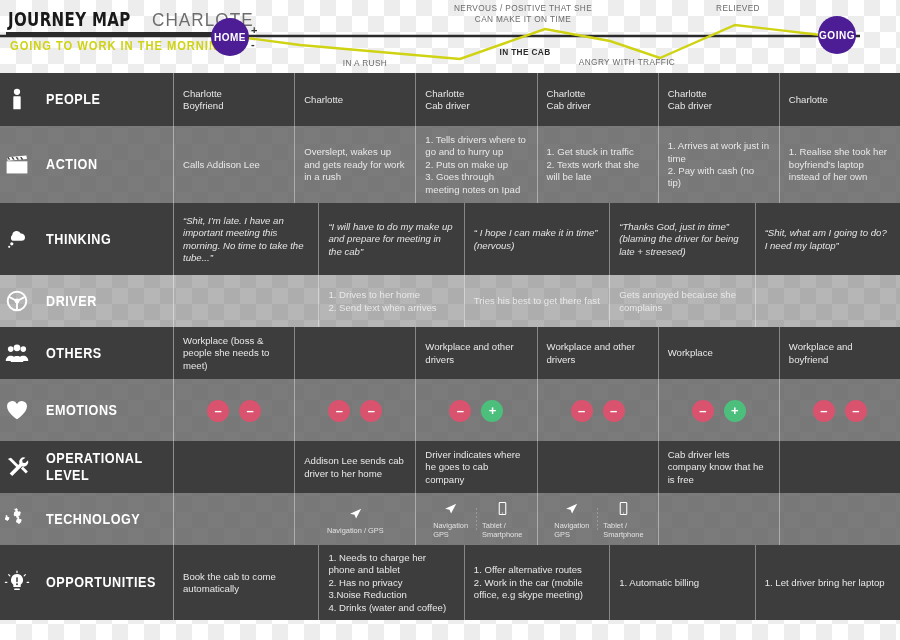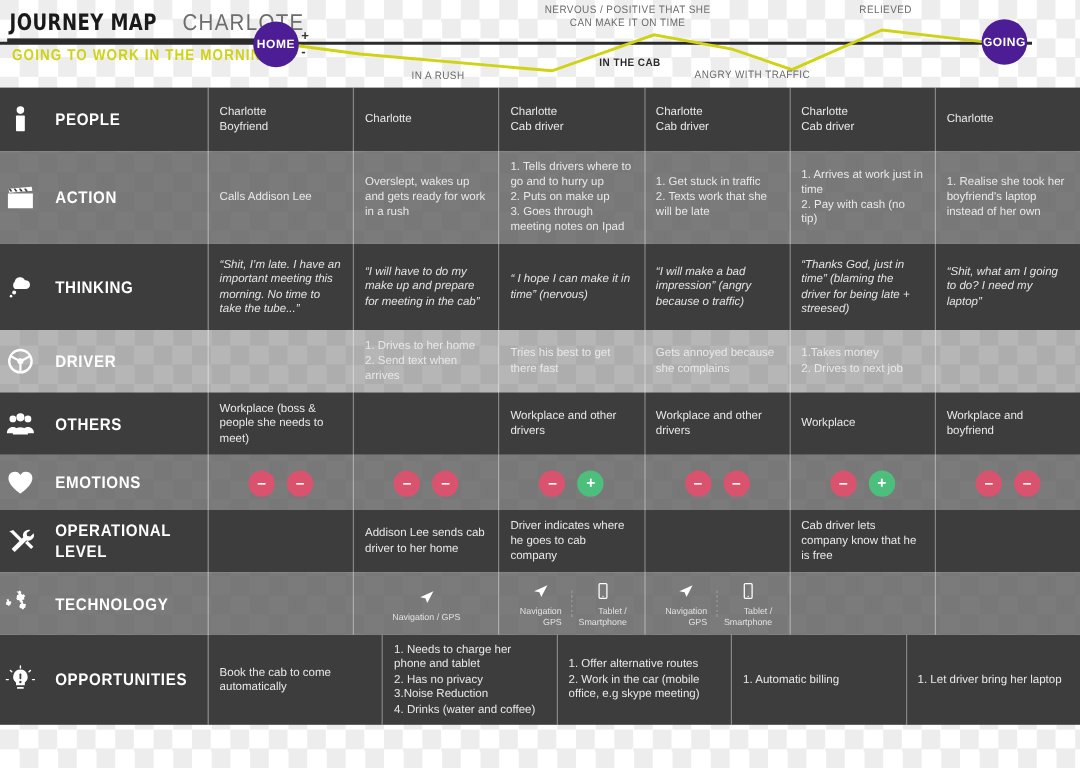--- a/index.html
+++ b/index.html
@@ -109,21 +109,21 @@
   .badge.neg { background: #d9536f; }
   .badge.pos { background: #4cbf7c; }
 
   
   .cell.tech { display: flex; align-items: center; justify-content: center; gap: 0; }
   .techitem {
     flex: 1 1 0; display: flex; flex-direction: column;
     align-items: center; justify-content: center; gap: 4px;
   }
   .techitem .tlabel {
-    font-size: 7.4px; color: #e2e2e2; text-align: right; line-height: 9px;
+    font-size: 7.4px; color: #e2e2e2; text-align: left; line-height: 9px;
     white-space: pre-line;
   }
   .techsep { width: 1px; align-self: stretch; margin: 6px 0;
              background: repeating-linear-gradient(to bottom,#9a9a9a 0 2px,transparent 2px 4px); }
 
   .icon-sm { color: #ffffff; display: block; }
 </style>
 </head>
 <body>
 
@@ -222,21 +222,20 @@
               <circle cx="7.2" cy="16.4" r="1.5"></circle>
               <circle cx="4.8" cy="19.2" r="1"></circle>
             </svg>
           </span>
           <span class="rtext">THINKING</span>
         </div>
         <div class="cells">
           <div class="cell mid quote"><span>“Shit, I’m late. I have an important meeting this morning. No time to take the tube...”</span></div>
           <div class="cell mid quote"><span>“I will have to do my make up and prepare for meeting in the cab”</span></div>
           <div class="cell mid quote"><span>“ I hope I can make it in time” (nervous)</span></div>
-          <div class="cell mid quote"><span>“I will make a bad impression” (angry because o traffic)</span></div>
           <div class="cell mid quote"><span>“Thanks God, just in time” (blaming the driver for being late +  streesed)</span></div>
           <div class="cell mid quote"><span>“Shit, what am I going to do? I need my laptop”</span></div>
         </div>
       </div>
       <div class="row " style="background: rgba(110, 110, 110, 0.5); height: 52px;">
         <div class="rowlabel">
           <span class="ricon">
             <svg width="26" height="26" viewBox="0 0 24 24" fill="#ffffff" class="icon-sm">
               <circle cx="12" cy="12" r="8.6" fill="none" stroke="#fff" stroke-width="1.8"></circle>
               <circle cx="12" cy="12" r="2.3"></circle>
@@ -248,22 +247,20 @@
             </svg>
           </span>
           <span class="rtext">DRIVER</span>
         </div>
         <div class="cells">
           <div class="cell mid"><span></span></div>
           <div class="cell mid"><span>1. Drives to her home
 2. Send text when arrives</span></div>
           <div class="cell mid"><span>Tries his best to get there fast</span></div>
           <div class="cell mid"><span>Gets annoyed because she complains</span></div>
-          <div class="cell mid"><span>1.Takes money
-2. Drives to next job</span></div>
           <div class="cell mid"><span></span></div>
         </div>
       </div>
       <div class="row dark" style="height: 52px;">
         <div class="rowlabel">
           <span class="ricon">
             <svg width="26" height="26" viewBox="0 0 24 24" fill="#ffffff" class="icon-sm">
               <circle cx="6.2" cy="8.4" r="2.6"></circle>
               <circle cx="17.8" cy="8.4" r="2.6"></circle>
               <circle cx="12" cy="7.2" r="3.1"></circle>
@@ -276,21 +273,21 @@
         </div>
         <div class="cells">
           <div class="cell mid"><span>Workplace (boss &amp; people she needs to meet)</span></div>
           <div class="cell mid"><span></span></div>
           <div class="cell mid"><span>Workplace and other drivers</span></div>
           <div class="cell mid"><span>Workplace and other drivers</span></div>
           <div class="cell mid"><span>Workplace</span></div>
           <div class="cell mid"><span>Workplace and boyfriend</span></div>
         </div>
       </div>
-      <div class="row light" style="height: 46px;">
+      <div class="row light" style="height: 62px;">
         <div class="rowlabel">
           <span class="ricon">
             <svg width="26" height="26" viewBox="0 0 24 24" fill="#ffffff" class="icon-sm">
               <path d="M12 20.6S2.8 14.6 2.8 8.8a4.9 4.9 0 019.2-2.4 4.9 4.9 0 019.2 2.4c0 5.8-9.2 11.8-9.2 11.8z"></path>
             </svg>
           </span>
           <span class="rtext">EMOTIONS</span>
         </div>
         <div class="cells">
           <div class="cell emo"><div class="badge neg">–</div><div class="badge neg">–</div></div>

